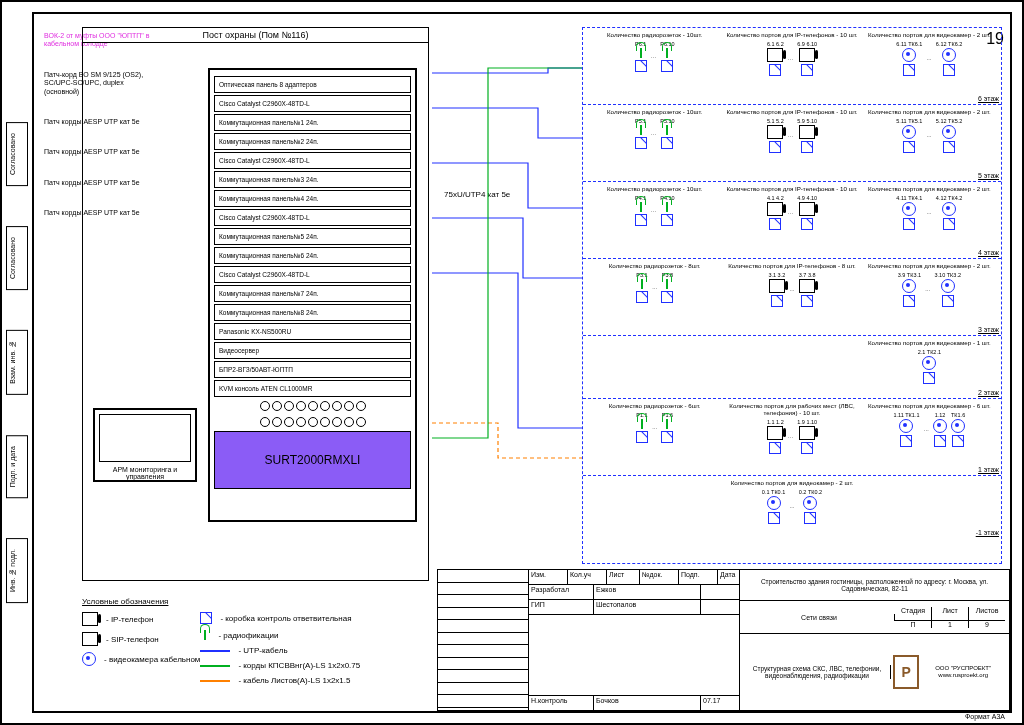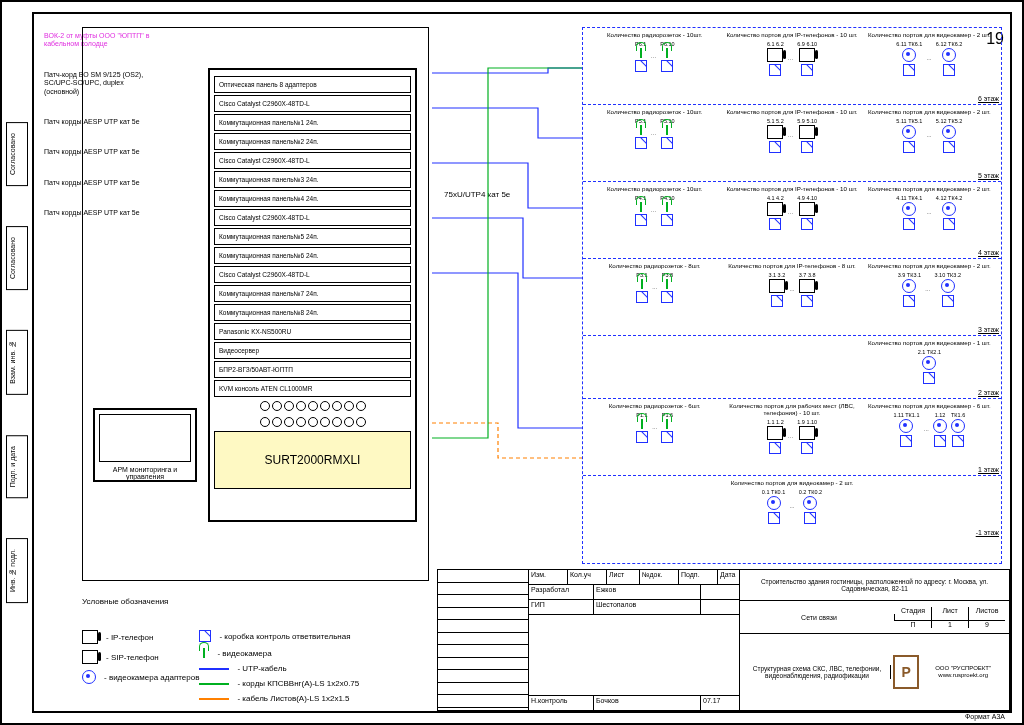--- a/index.html
+++ b/index.html
@@ -10,21 +10,21 @@
   .side-tabs{position:absolute;left:4px;top:120px;width:22px;display:flex;flex-direction:column;gap:40px}
   .side-tab{writing-mode:vertical-rl;transform:rotate(180deg);font-size:7px;text-align:center;border:1px solid #000;padding:10px 2px;background:#fff}
   
   .rack-area{position:absolute;left:80px;top:25px;width:345px;height:552px;border:1.5px solid #000}
   .rack-head{text-align:center;font-size:9px;border-bottom:1px solid #000;padding:2px 0}
   .rack-cab{position:absolute;left:125px;top:40px;width:205px;height:450px;border:2px solid #000}
   .rack-row{height:15px;border:1px solid #000;margin:2px 4px;font-size:6.5px;display:flex;align-items:center;padding-left:4px;white-space:nowrap;overflow:hidden}
   .rack-stack{padding-top:4px}
   .pdu{height:14px;margin:2px 4px;font-size:8px;display:flex;align-items:center;justify-content:center;letter-spacing:0}
   .pdu span{display:inline-block;width:8px;height:8px;border:1px solid #000;border-radius:50%;margin:0 1px}
-  .ups{height:56px;border:1px solid #000;margin:2px 4px;display:flex;align-items:center;justify-content:center;font-size:12px;background:#fef9c3}
+  .ups{height:56px;border:1px solid #000;margin:2px 4px;display:flex;align-items:center;justify-content:center;font-size:12px;background:#8b5cf6}
   .monitor{position:absolute;left:10px;top:380px;width:100px;height:70px;border:2px solid #000;font-size:7px;text-align:center;display:flex;flex-direction:column}
   .monitor .screen{flex:1;border:1px solid #000;margin:4px}
   .notes{position:absolute;left:42px;top:30px;width:115px;font-size:7px;line-height:1.2}
   .note{margin-bottom:22px}
   .note-pink{color:#e030e0}
   
   .floors{position:absolute;left:580px;top:25px;width:418px;height:535px;border:1.5px dashed #2030ff}
   .floor{border-bottom:1.5px dashed #2030ff;position:relative;padding:4px 6px 2px 6px;font-size:6.5px}
   .floor:last-child{border-bottom:none}
   .floor-label{position:absolute;right:2px;bottom:2px;font-size:7px;text-decoration:underline}
@@ -38,21 +38,21 @@
   .antenna::before{content:"";position:absolute;width:8px;height:8px;border:1.5px solid #00b020;border-radius:50% 50% 0 0;border-bottom:none;left:-4px;top:-6px}
   .ipphone{width:14px;height:12px;border:1.5px solid #000;display:inline-block;position:relative}
   .ipphone::before{content:"";position:absolute;right:-4px;top:1px;width:3px;height:9px;background:#000;border-radius:2px}
   .cam{width:12px;height:12px;border:1.5px solid #2030ff;border-radius:50%;display:inline-block;position:relative}
   .cam::after{content:"";position:absolute;left:3px;top:3px;width:4px;height:4px;background:#2030ff;border-radius:50%}
   .tiny{font-size:5.5px}
   
   .cable-label{position:absolute;left:442px;top:188px;font-size:8px;background:#fff}
   
   .legend{position:absolute;left:80px;top:595px;width:420px;font-size:8px}
-  .legend-title{margin-bottom:24px}
+  .legend-title{text-decoration:underline;margin-bottom:6px}
   .legend-grid{display:flex;}
   .legend-col{display:flex;flex-direction:column;gap:6px}
   .legend-item{display:flex;align-items:center;gap:8px}
   .swatch-line{width:30px;height:0}
   .bl{border-top:2px solid #2030ff}
   .gr{border-top:2px solid #00b020}
   .or{border-top:2px solid #ff8000}
   
   .titleblock{position:absolute;right:12px;bottom:12px;width:480px;height:140px;border:1.5px solid #000;font-size:7px;background:#fff;display:flex}
   .tb-left{width:210px;border-right:1.5px solid #000;display:flex;flex-direction:column}
@@ -92,20 +92,21 @@
 UTP кат 5e</div>
     <div class="note">Патч корды AESP
 UTP кат 5e</div>
     <div class="note">Патч корды AESP
 UTP кат 5e</div>
     <div class="note">Патч корды AESP
 UTP кат 5e</div>
   </div>
 
   <div class="rack-area">
+    <div class="rack-head">Пост охраны (Пом №116)</div>
     <div class="rack-cab">
       <div class="rack-stack" id="rack-stack">
           <div class="rack-row">Оптическая панель 8 адаптеров</div>
           <div class="rack-row">Cisco Catalyst C2960X-48TD-L</div>
           <div class="rack-row">Коммутационная панель№1 24п.</div>
           <div class="rack-row">Коммутационная панель№2 24п.</div>
           <div class="rack-row">Cisco Catalyst C2960X-48TD-L</div>
           <div class="rack-row">Коммутационная панель№3 24п.</div>
           <div class="rack-row">Коммутационная панель№4 24п.</div>
           <div class="rack-row">Cisco Catalyst C2960X-48TD-L</div>
@@ -591,31 +592,31 @@
           <div class="legend-item">
             <span class="ipphone"></span>
             <span>- IP-телефон</span>
           </div>
           <div class="legend-item">
             <span class="ipphone"></span>
             <span>- SIP-телефон</span>
           </div>
           <div class="legend-item">
             <span class="cam"></span>
-            <span>- видеокамера адаптеров</span>
+            <span>- видеокамера кабельном</span>
           </div>
         </div>
       <div class="legend-col" id="legend-right">
           <div class="legend-item">
             <span class="sock"></span>
             <span>- коробка контроль ответвительная</span>
           </div>
           <div class="legend-item">
             <span class="antenna"></span>
-            <span>- видеокамера</span>
+            <span>- радиофикации</span>
           </div>
           <div class="legend-item">
             <span class="swatch-line bl"></span>
             <span>- UTP-кабель</span>
           </div>
           <div class="legend-item">
             <span class="swatch-line gr"></span>
             <span>- корды КПСВВнг(А)-LS 1x2x0.75</span>
           </div>
           <div class="legend-item">

